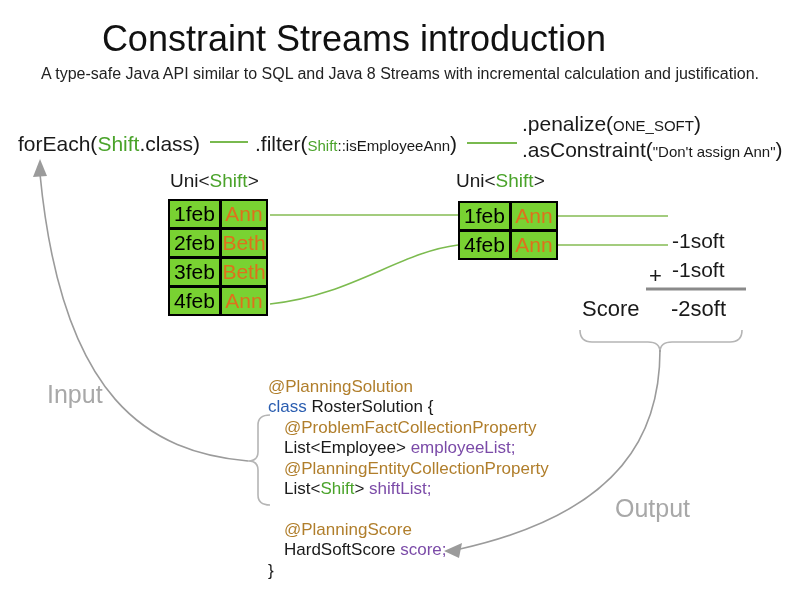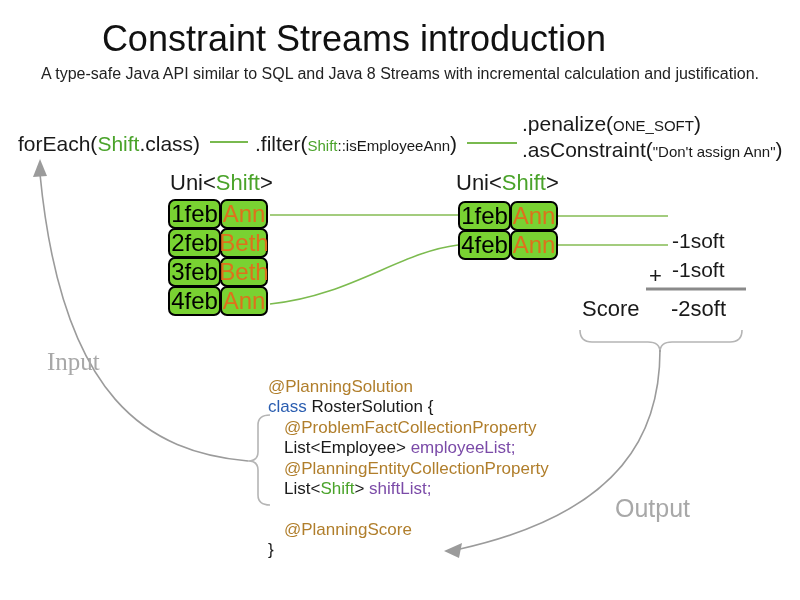--- a/index.html
+++ b/index.html
@@ -21,42 +21,42 @@
   #title{top:18px;left:0;width:708px;text-align:center;font-size:36px;color:#111;}
   #subtitle{top:65px;left:0;width:800px;text-align:center;font-size:16px;color:#222;}
   .pipe{font-size:21px;color:#1a1a1a;}
   #foreach{left:18px;top:132px;}
   #filter{left:255px;top:132px;}
   #penalize{left:522px;top:112px;}
   #asconstraint{left:522px;top:138px;}
   .tok-green{color:var(--green-text);}
   .tok-small{font-size:15px;}
   .tok-green-small{color:var(--green-text);font-size:15px;}
-  .uni{font-size:22px;color:#1a1a1a;}
+  .uni{font-size:19px;color:#1a1a1a;}
   #uni-left{left:170px;top:170px;}
   #uni-right{left:456px;top:170px;}
   .shift-table{position:absolute;}
   #left-table{left:168px;top:200px;}
   #right-table{left:458px;top:202px;}
   .trow{display:flex;margin-top:-1px;}
   .cell{
-    box-sizing:border-box;height:30px;border:2px solid #000;border-radius:7px;
+    box-sizing:border-box;height:30px;border:2px solid #000;border-radius:0;
     background:var(--box-green);display:flex;align-items:center;justify-content:center;
-    font-size:24px;
+    font-size:21px;
   }
   .cell.date{width:53px;color:#000;}
   .cell.name{width:48px;margin-left:-1px;color:var(--orange-name);}
   .softscore{font-size:21px;color:#1a1a1a;margin-top:28px;}
   #soft1{left:672px;top:201px;}
   #soft2{left:672px;top:230px;}
   #plus{left:649px;top:263px;font-size:22px;color:#1a1a1a;}
   #score-label{left:582px;top:296px;font-size:22px;color:#1a1a1a;}
   #score-total{left:671px;top:296px;font-size:22px;color:#1a1a1a;}
   .flow-label{font-size:25px;color:var(--gray-label);}
-  #input-label{left:47px;top:348px;font-family:Liberation Serif, serif;}
+  #input-label{left:47px;top:380px;}
   #output-label{left:615px;top:494px;}
   #code-block{left:268px;top:377px;font-size:17px;}
   .code-line{height:20.4px;line-height:20.4px;white-space:pre;}
   .code-line.ind{padding-left:16px;}
   .tok-annotation{color:var(--annotation);}
   .tok-keyword{color:var(--keyword-blue);font-weight:normal;}
   .tok-variable{color:var(--variable-purple);}
   .tok-type-green{color:var(--green-text);}
   .tok-plain{color:#1a1a1a;}
   #overlay{position:absolute;left:0;top:0;pointer-events:none;}
@@ -140,16 +140,17 @@
 
   <div id="code-block" class="abs">
       <div class="code-line"><span class="tok-annotation">@PlanningSolution</span></div>
       <div class="code-line"><span class="tok-keyword">class </span><span class="tok-plain">RosterSolution {</span></div>
       <div class="code-line ind"><span class="tok-annotation">@ProblemFactCollectionProperty</span></div>
       <div class="code-line ind"><span class="tok-plain">List&lt;Employee&gt; </span><span class="tok-variable">employeeList;</span></div>
       <div class="code-line ind"><span class="tok-annotation">@PlanningEntityCollectionProperty</span></div>
       <div class="code-line ind"><span class="tok-plain">List&lt;</span><span class="tok-type-green">Shift</span><span class="tok-plain">&gt; </span><span class="tok-variable">shiftList;</span></div>
       <div class="code-line ind">&nbsp;</div>
       <div class="code-line ind"><span class="tok-annotation">@PlanningScore</span></div>
+      <div class="code-line ind"><span class="tok-plain">HardSoftScore </span><span class="tok-variable">score;</span></div>
       <div class="code-line"><span class="tok-plain">}</span></div>
     </div>
 
 </div>
 
 </body></html>

